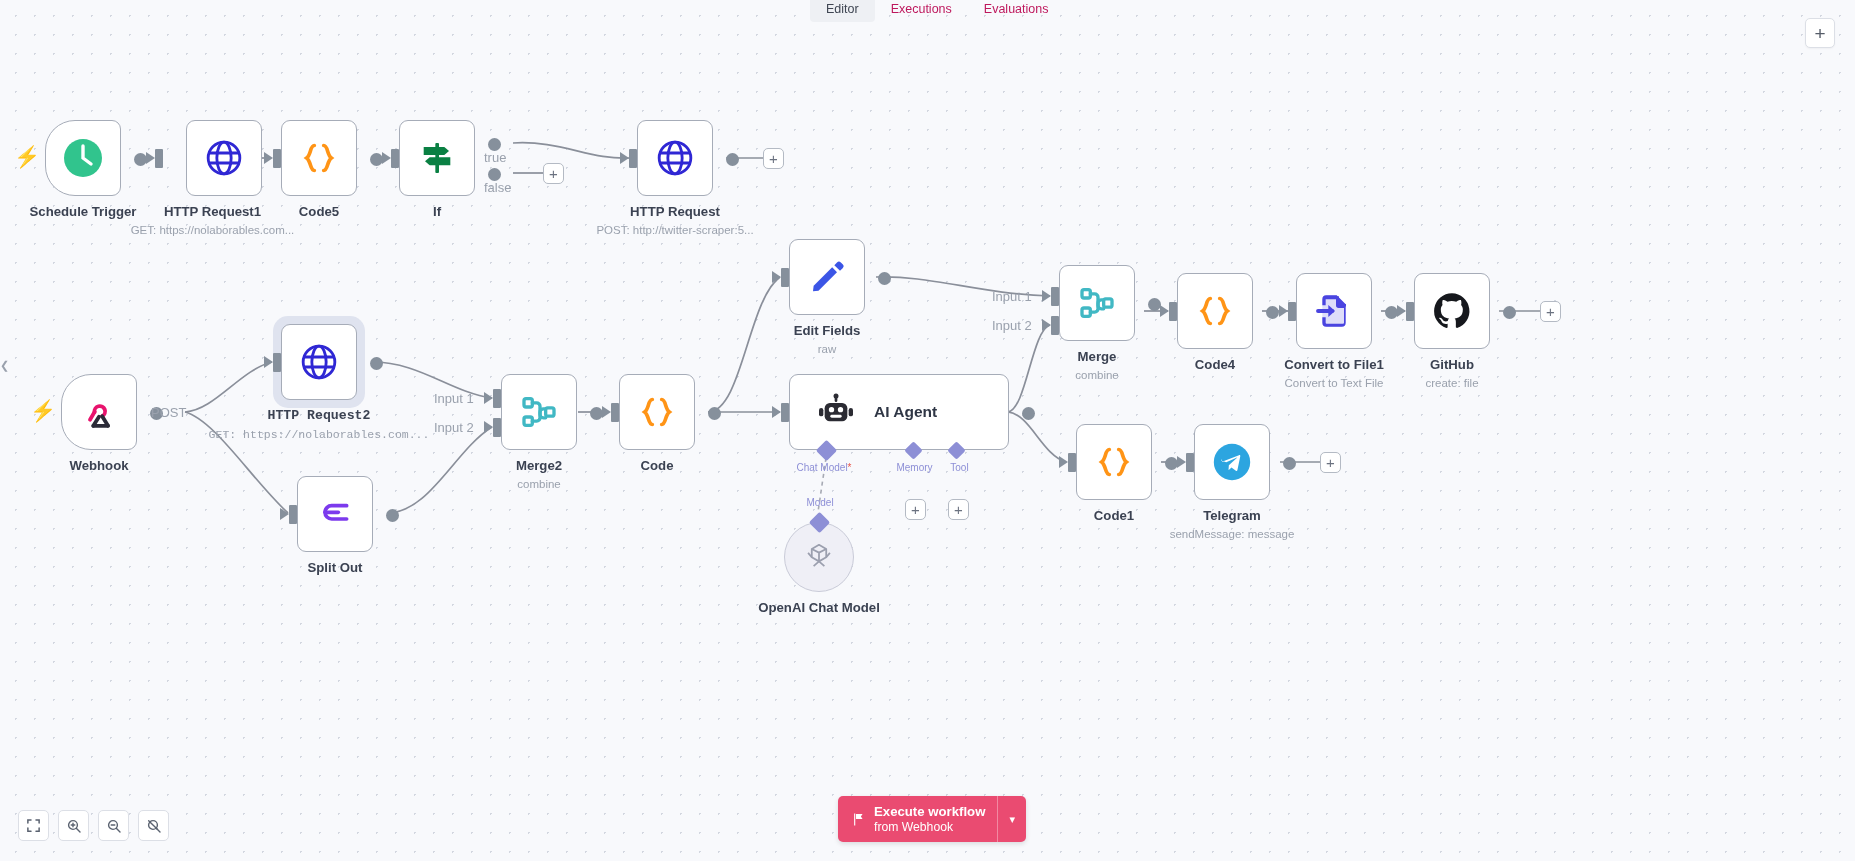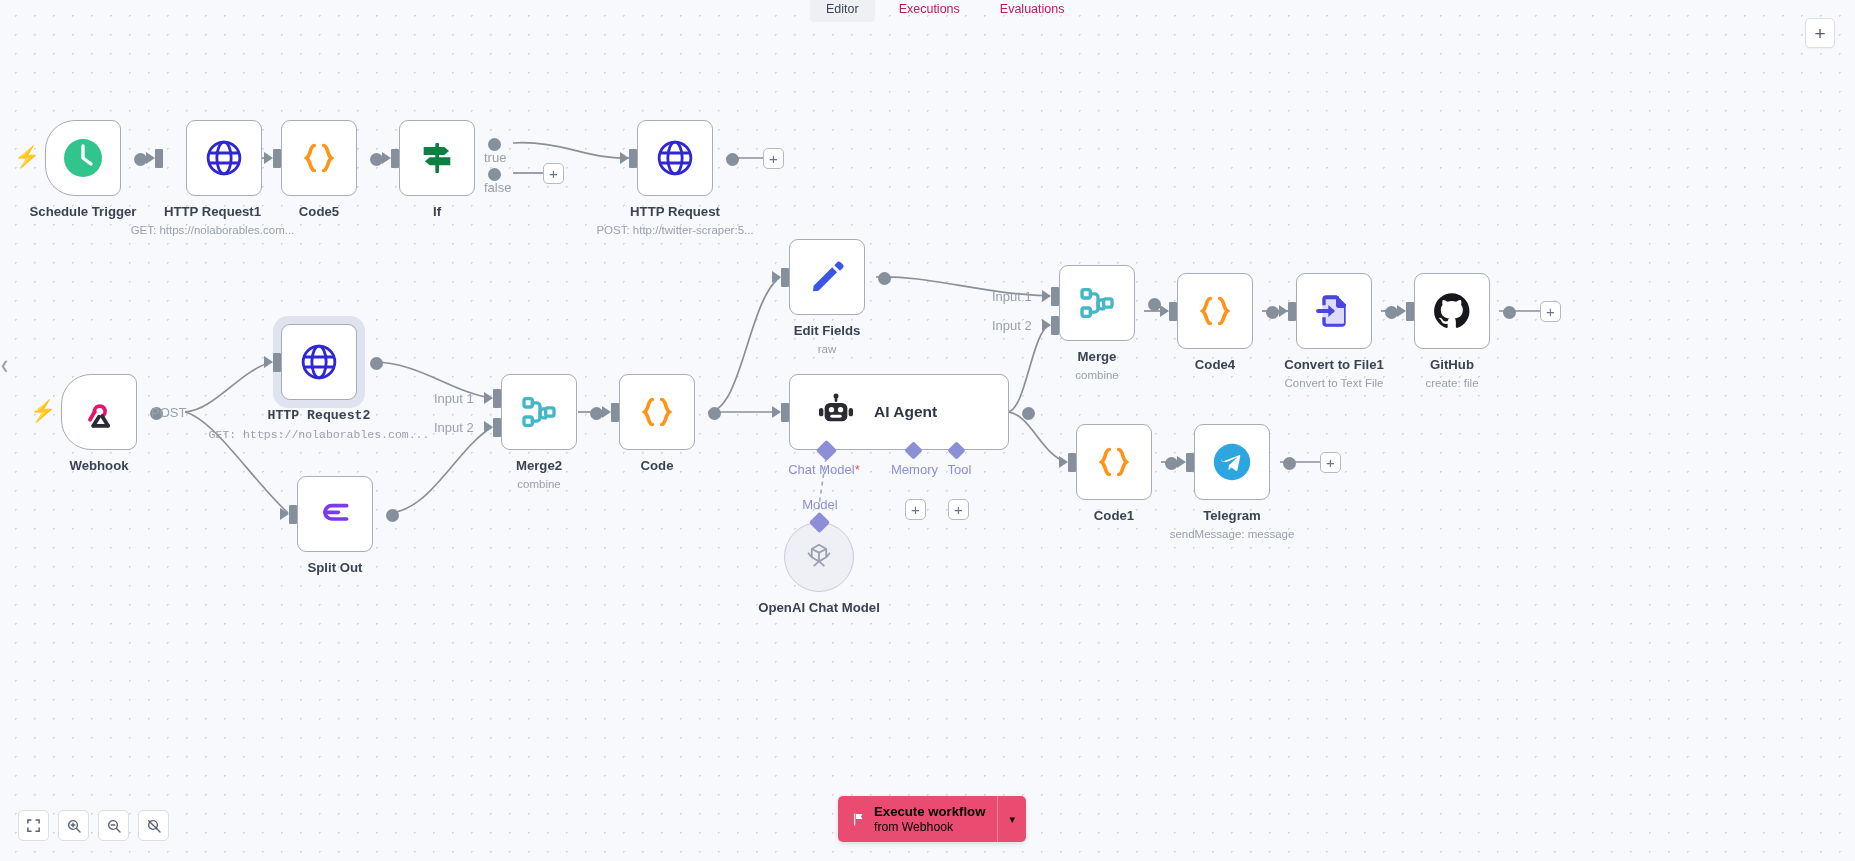--- a/index.html
+++ b/index.html
@@ -16,21 +16,21 @@
     position: absolute; inset: 0;
     background-color: #f8f9fc;
     background-image: radial-gradient(circle, #d3d7e0 1px, transparent 1px);
     background-size: 19px 19px;
     background-position: 6px 6px;
   }
 
   
   #tabbar {
     position: absolute; top: 0; left: 810px;
-    height: 22px; display: flex; align-items: flex-start; gap: 8px;
+    height: 22px; display: flex; align-items: flex-start; gap: 0px;
     z-index: 40;
   }
   .tab {
     font-size: 12.5px; color: #be185d; padding: 2px 16px 6px 16px;
     background: transparent; cursor: pointer; white-space: nowrap;
   }
   .tab.active { color: #3e4552; background: #eef0f4; border-radius: 0 0 4px 4px; font-weight: 400;}
 
   
   #add-node-btn {
@@ -109,21 +109,21 @@
   .diamond {
     position:absolute; width:15px; height:15px; background:#8d8fd6;
     transform: rotate(45deg); border-radius:2px; z-index:12;
   }
   .diamond.small { width:13px; height:13px; }
 
   .port-label {
     position: absolute; font-size: 13px; color: #9aa1ad; white-space: nowrap; z-index: 12;
   }
   .sub-label {
-    position: absolute; font-size: 13px; color: #8d8fd6; white-space: nowrap; z-index: 12;
+    position: absolute; font-size: 10px; color: #8d8fd6; white-space: nowrap; z-index: 12;
     text-align: center;
   }
   .sub-label .req { color: #e8554a; }
 
   
   .plus-stub {
     position: absolute; width: 21px; height: 21px; border-radius: 5px;
     background: #fff; border: 1.4px solid #b4bac4; z-index: 12;
     display:flex; align-items:center; justify-content:center;
     font-size: 15px; line-height:1; color:#6b7280; cursor:pointer;
@@ -144,21 +144,21 @@
     width: 31px; height: 31px; border-radius: 5px;
     background: #fff; border: 1px solid #dcdfe6;
     display:flex; align-items:center; justify-content:center;
     cursor: pointer; color:#5a6270;
   }
 
   
   #exec-btn {
     position: absolute; left: 838px; bottom: 19px;
     display: flex; align-items: stretch; z-index: 30;
-    background: #ea4b71; border-radius: 5px; color: #000000;
+    background: #ea4b71; border-radius: 5px; color: #ffffff;
     box-shadow: 0 2px 5px rgba(0,0,0,.12); cursor: pointer;
     overflow: hidden;
   }
   #exec-main {
     display:flex; align-items:center; gap: 8px;
     padding: 8px 12px 8px 13px;
   }
   #exec-text { display:flex; flex-direction: column; line-height: 1.18; }
   #exec-title { font-size: 13.2px; font-weight: 700; }
   #exec-sub { font-size: 12.2px; font-weight: 400; }

